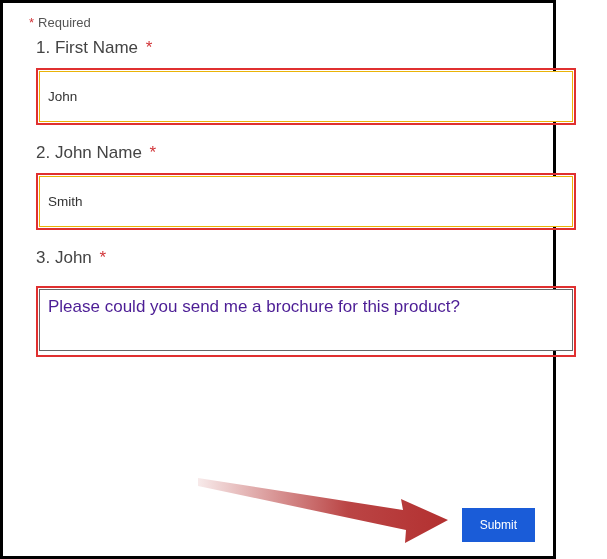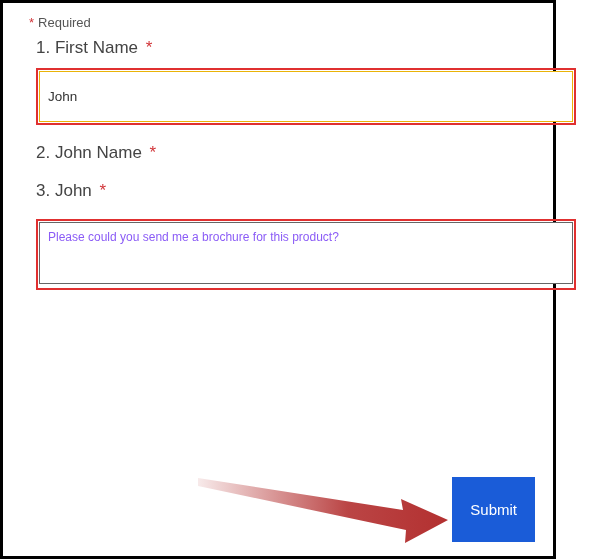--- a/index.html
+++ b/index.html
@@ -47,40 +47,40 @@
     .field-textarea-wrap {
       border: 2px solid #e03030;
       padding: 1px;
       width: 540px;
     }
     .field-textarea {
       width: 100%;
       height: 62px;
       border: 1px solid #666;
       font-family: inherit;
-      font-size: 12px;
+      font-size: 17px;
       padding: 7px 8px;
-      color: #8b5cf6;
+      color: #4c1d95;
       resize: none;
       outline: none;
     }
     .submit-row {
       position: absolute;
       right: 18px;
       bottom: 14px;
       display: flex;
       align-items: center;
     }
     .submit-button {
       background: #1a5cd8;
       color: #fff;
       border: none;
       font-family: inherit;
-      font-size: 15px;
-      padding: 24px 18px;
+      font-size: 12px;
+      padding: 10px 18px;
       cursor: pointer;
     }
     .arrow-overlay {
       position: absolute;
       bottom: 8px;
       right: 100px;
       pointer-events: none;
     }
   </style>
 </head>
@@ -102,20 +102,23 @@
       <input class="field-input" type="text" value="John" style="">
     </div>
   </div>
 
   <div class="field-group">
     <div class="field-label">
       <span>2.</span>
       <span>John Name</span>
       <span class="req-star">*</span>
     </div>
+    <div class="field-input-wrap">
+      <input class="field-input" type="text" value="Smith" style="">
+    </div>
   </div>
 
   <div class="field-group">
     <div class="field-label">
       <span>3.</span>
       <span>John</span>
       <span class="req-star">*</span>
     </div>
   </div>
 

